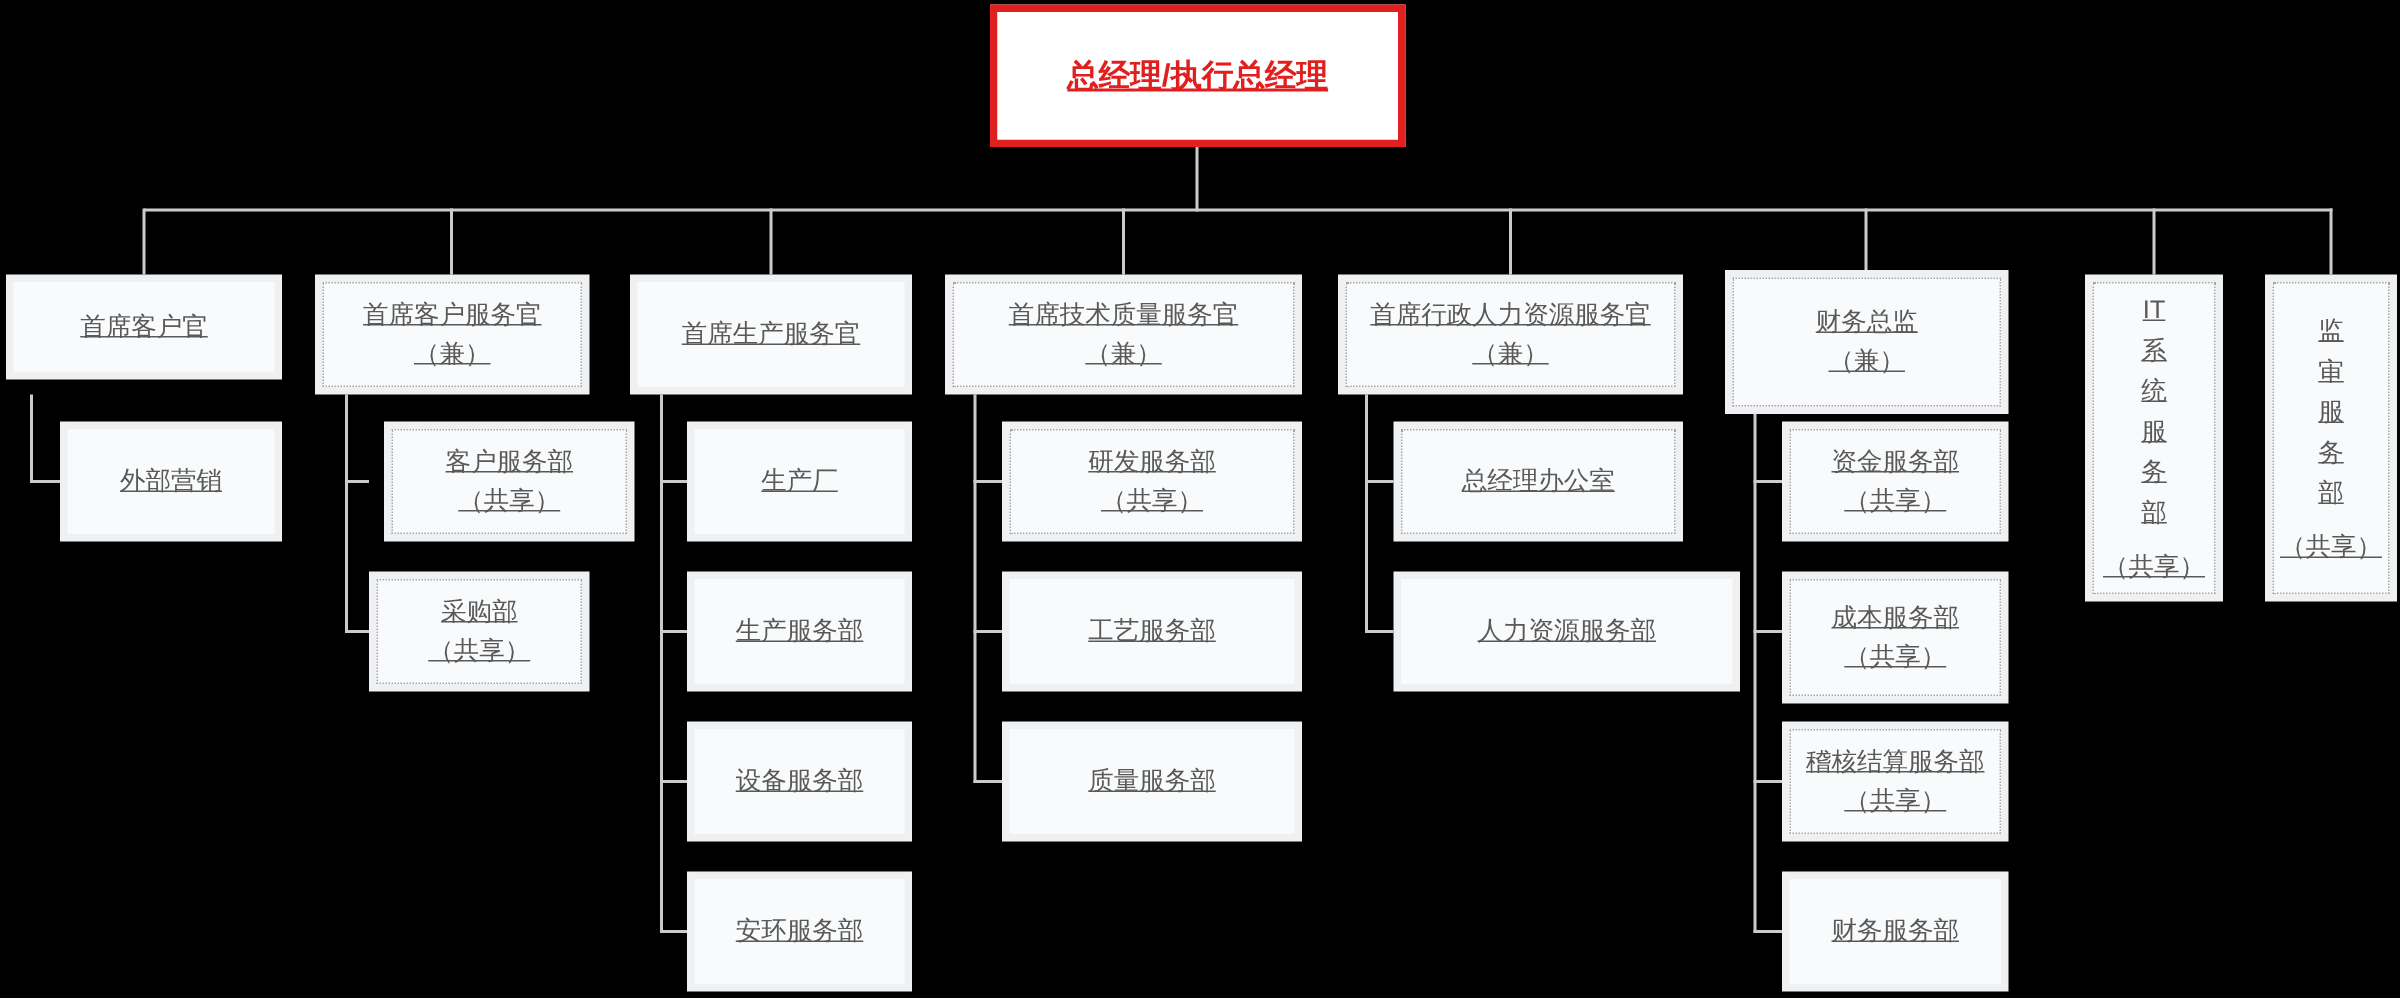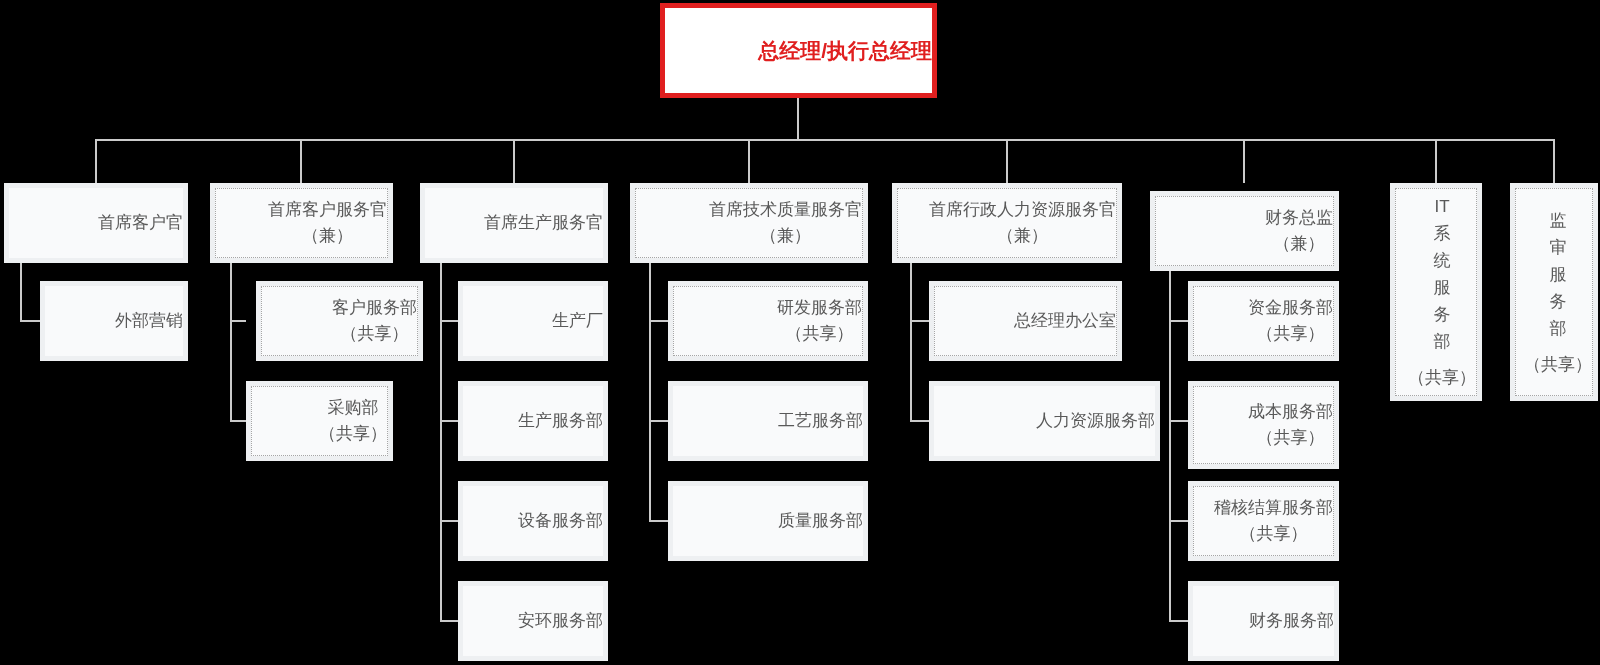--- a/index.html
+++ b/index.html
@@ -4,22 +4,22 @@
 <style>
   html,body{margin:0;padding:0;background:#000;}
   .canvas{
     position:relative;width:1600px;height:665px;background:#000;
     font-family:"Liberation Sans","DejaVu Sans",sans-serif;overflow:hidden;
   }
   .line{position:absolute;background:#cbcbcb;}
   .node{position:absolute;background:#eef0f2;box-sizing:border-box;}
   .node .inner{
     position:absolute;left:5px;top:5px;right:5px;bottom:5px;
-    background:#f9fafb;display:flex;align-items:center;justify-content:flex-end;
-    text-align:center;color:#595959;font-size:17px;line-height:26px;
+    background:#f9fafb;display:flex;align-items:center;justify-content:center;
+    text-align:center;color:#595959;font-size:17px;line-height:26px;text-decoration:underline;
   }
   .node.dotted .inner{border:1px dotted #a6a6a6;}
   .node.red{background:#fff;border:5px solid #e01f1f;}
   .node.red .inner{left:0;top:0;right:0;bottom:0;background:#fff;color:#e01f1f;
     font-weight:bold;font-size:21px;}
   .tall .ln{line-height:27px;}
   .tall .ln:last-child{margin-top:9px;}
 </style>
 </head>
 <body>
@@ -67,21 +67,21 @@
   <div class="line" style="left:1169px;top:620px;width:19px;height:2px"></div>
 
   <div class="node red" style="left:660px;top:3px;width:277px;height:95px">
     <div class="inner">
         <div class="txt">
       <div class="ln">总经理/执行总经理</div>
     </div>
       </div>
   </div>
 
-  <div class="node" style="left:4px;top:183px;width:184px;height:80px">
+  <div class="node" style="left:4px;top:183px;width:184px;height:70px">
     <div class="inner">
         <div class="txt">
       <div class="ln">首席客户官</div>
     </div>
       </div>
   </div>
   <div class="node" style="left:40px;top:281px;width:148px;height:80px">
     <div class="inner">
         <div class="txt">
       <div class="ln">外部营销</div>
@@ -197,21 +197,21 @@
       </div>
   </div>
   <div class="node" style="left:929px;top:381px;width:231px;height:80px">
     <div class="inner">
         <div class="txt">
       <div class="ln">人力资源服务部</div>
     </div>
       </div>
   </div>
 
-  <div class="node dotted" style="left:1150px;top:191px;width:189px;height:80px">
+  <div class="node dotted" style="left:1150px;top:180px;width:189px;height:96px">
     <div class="inner">
         <div class="txt">
       <div class="ln">财务总监</div>
       <div class="ln">（兼）</div>
     </div>
       </div>
   </div>
   <div class="node dotted" style="left:1188px;top:281px;width:151px;height:80px">
     <div class="inner">
         <div class="txt">

